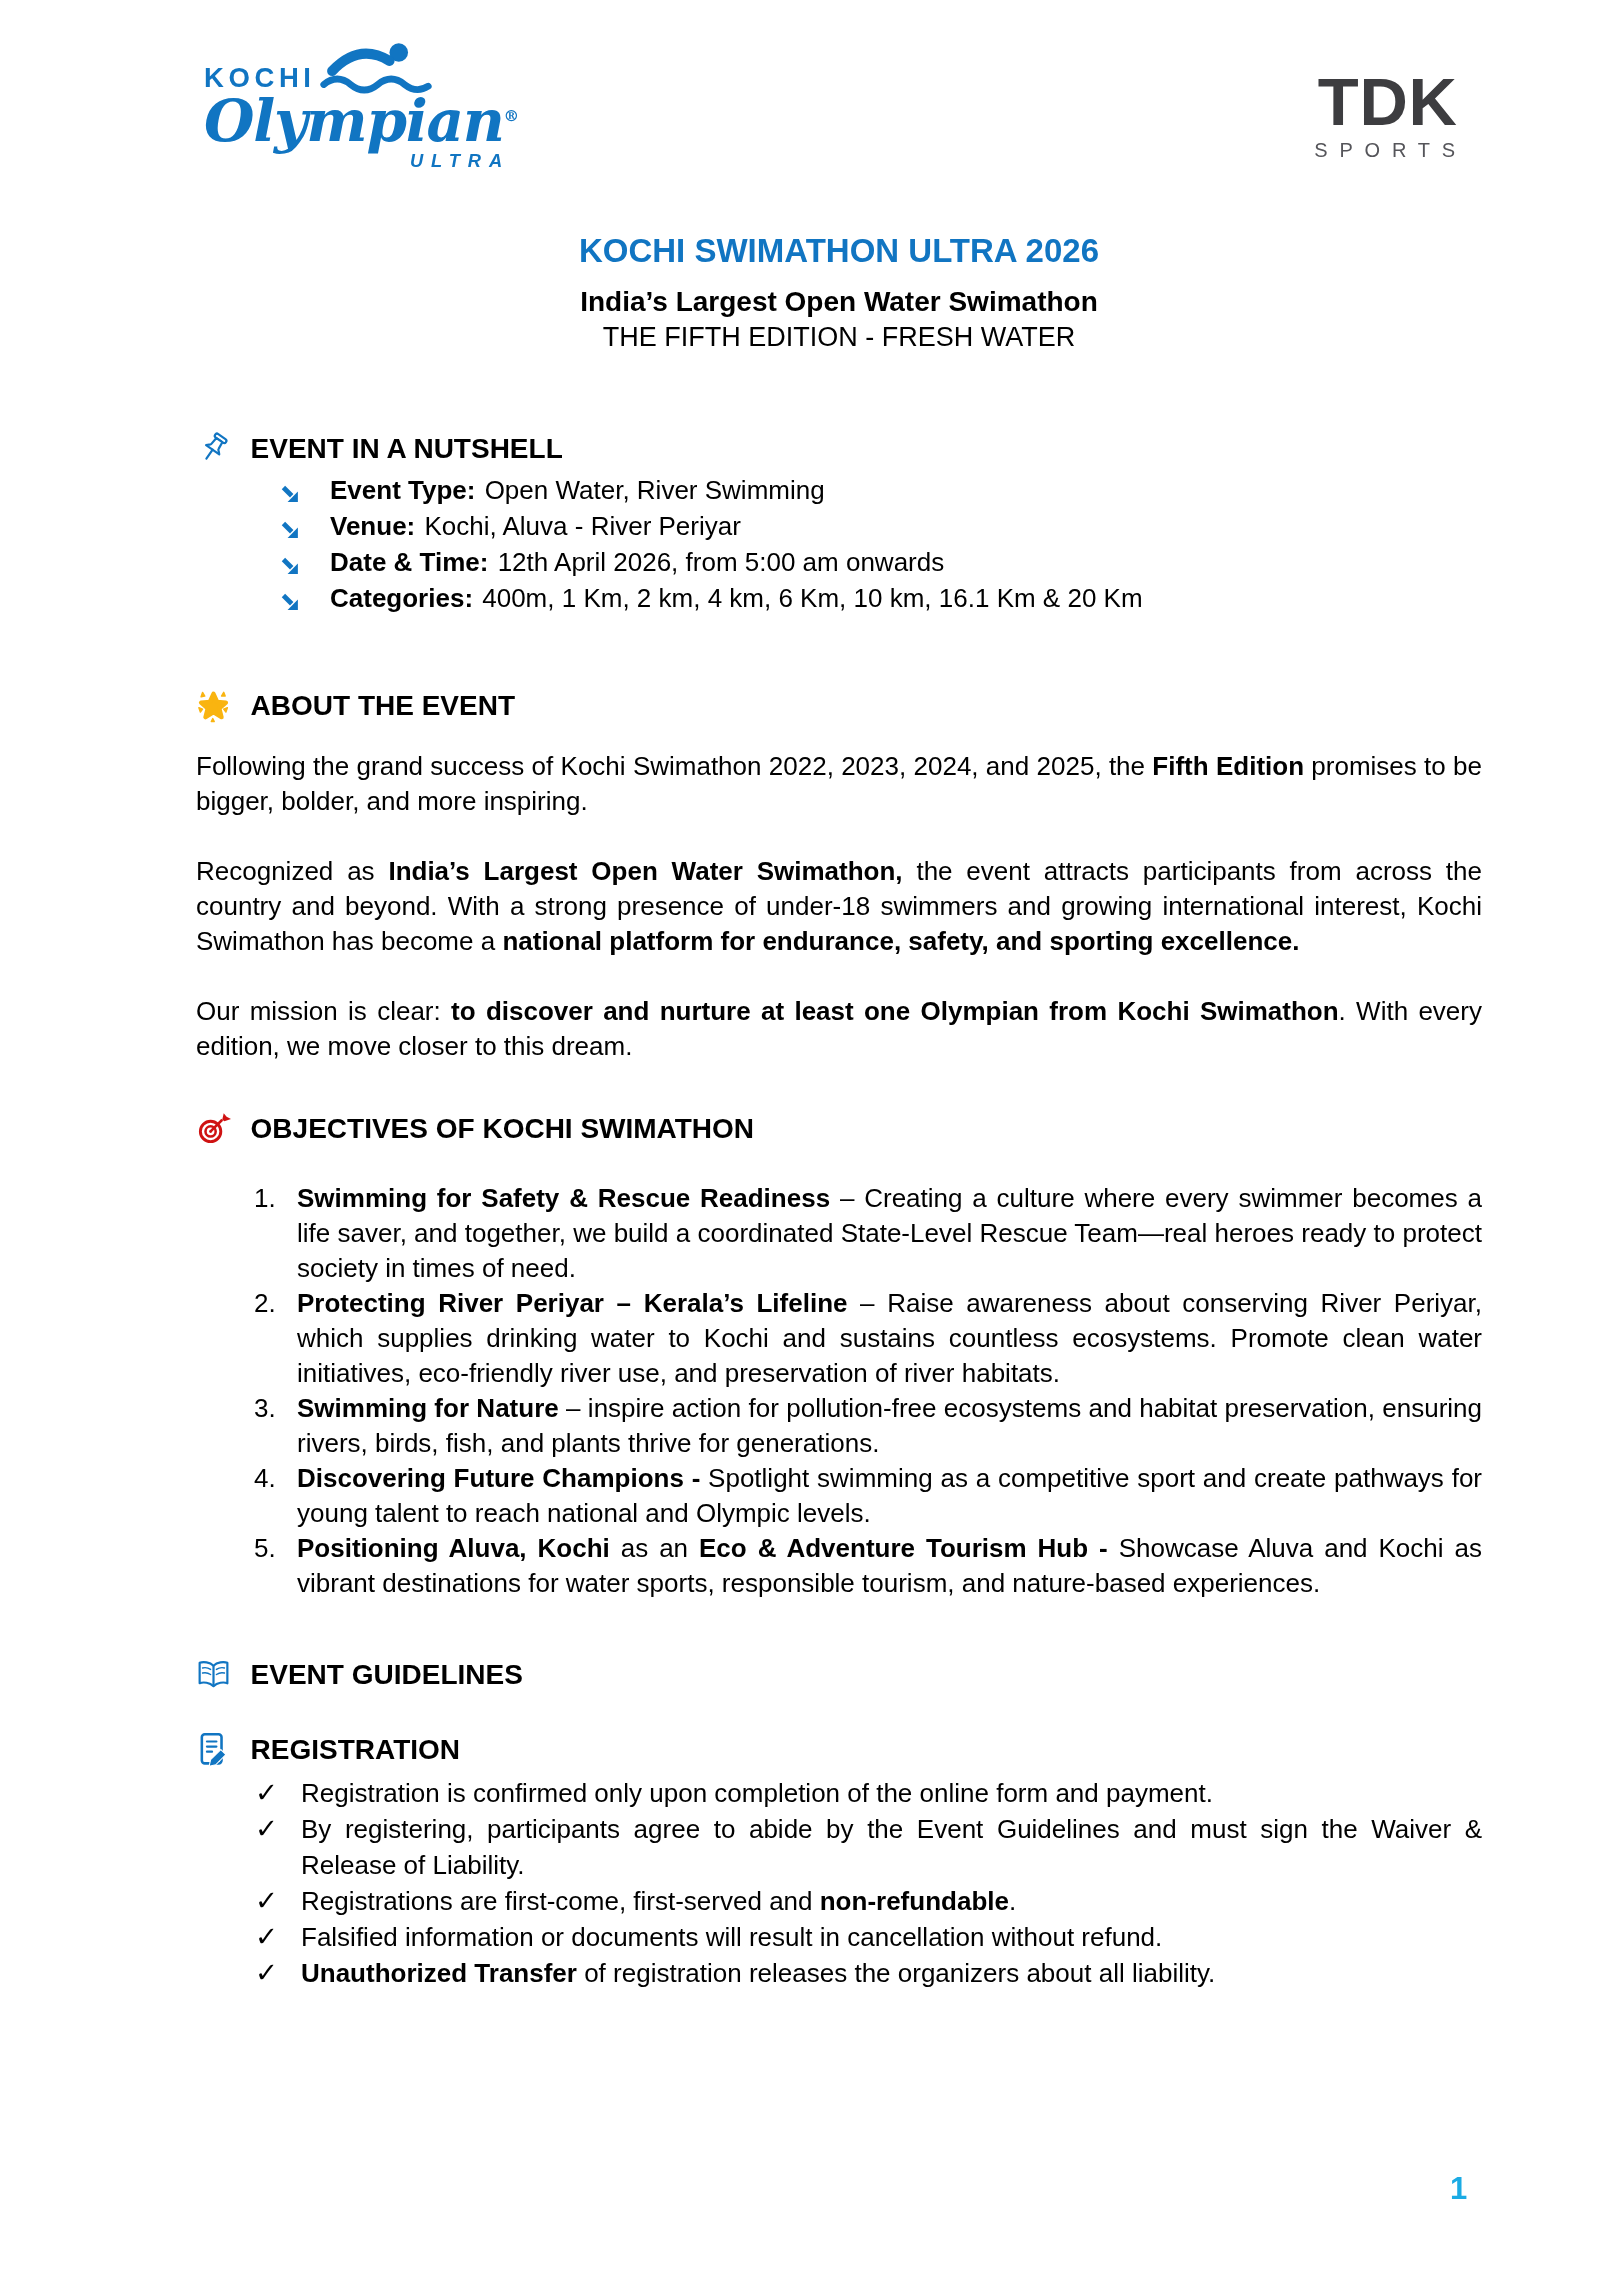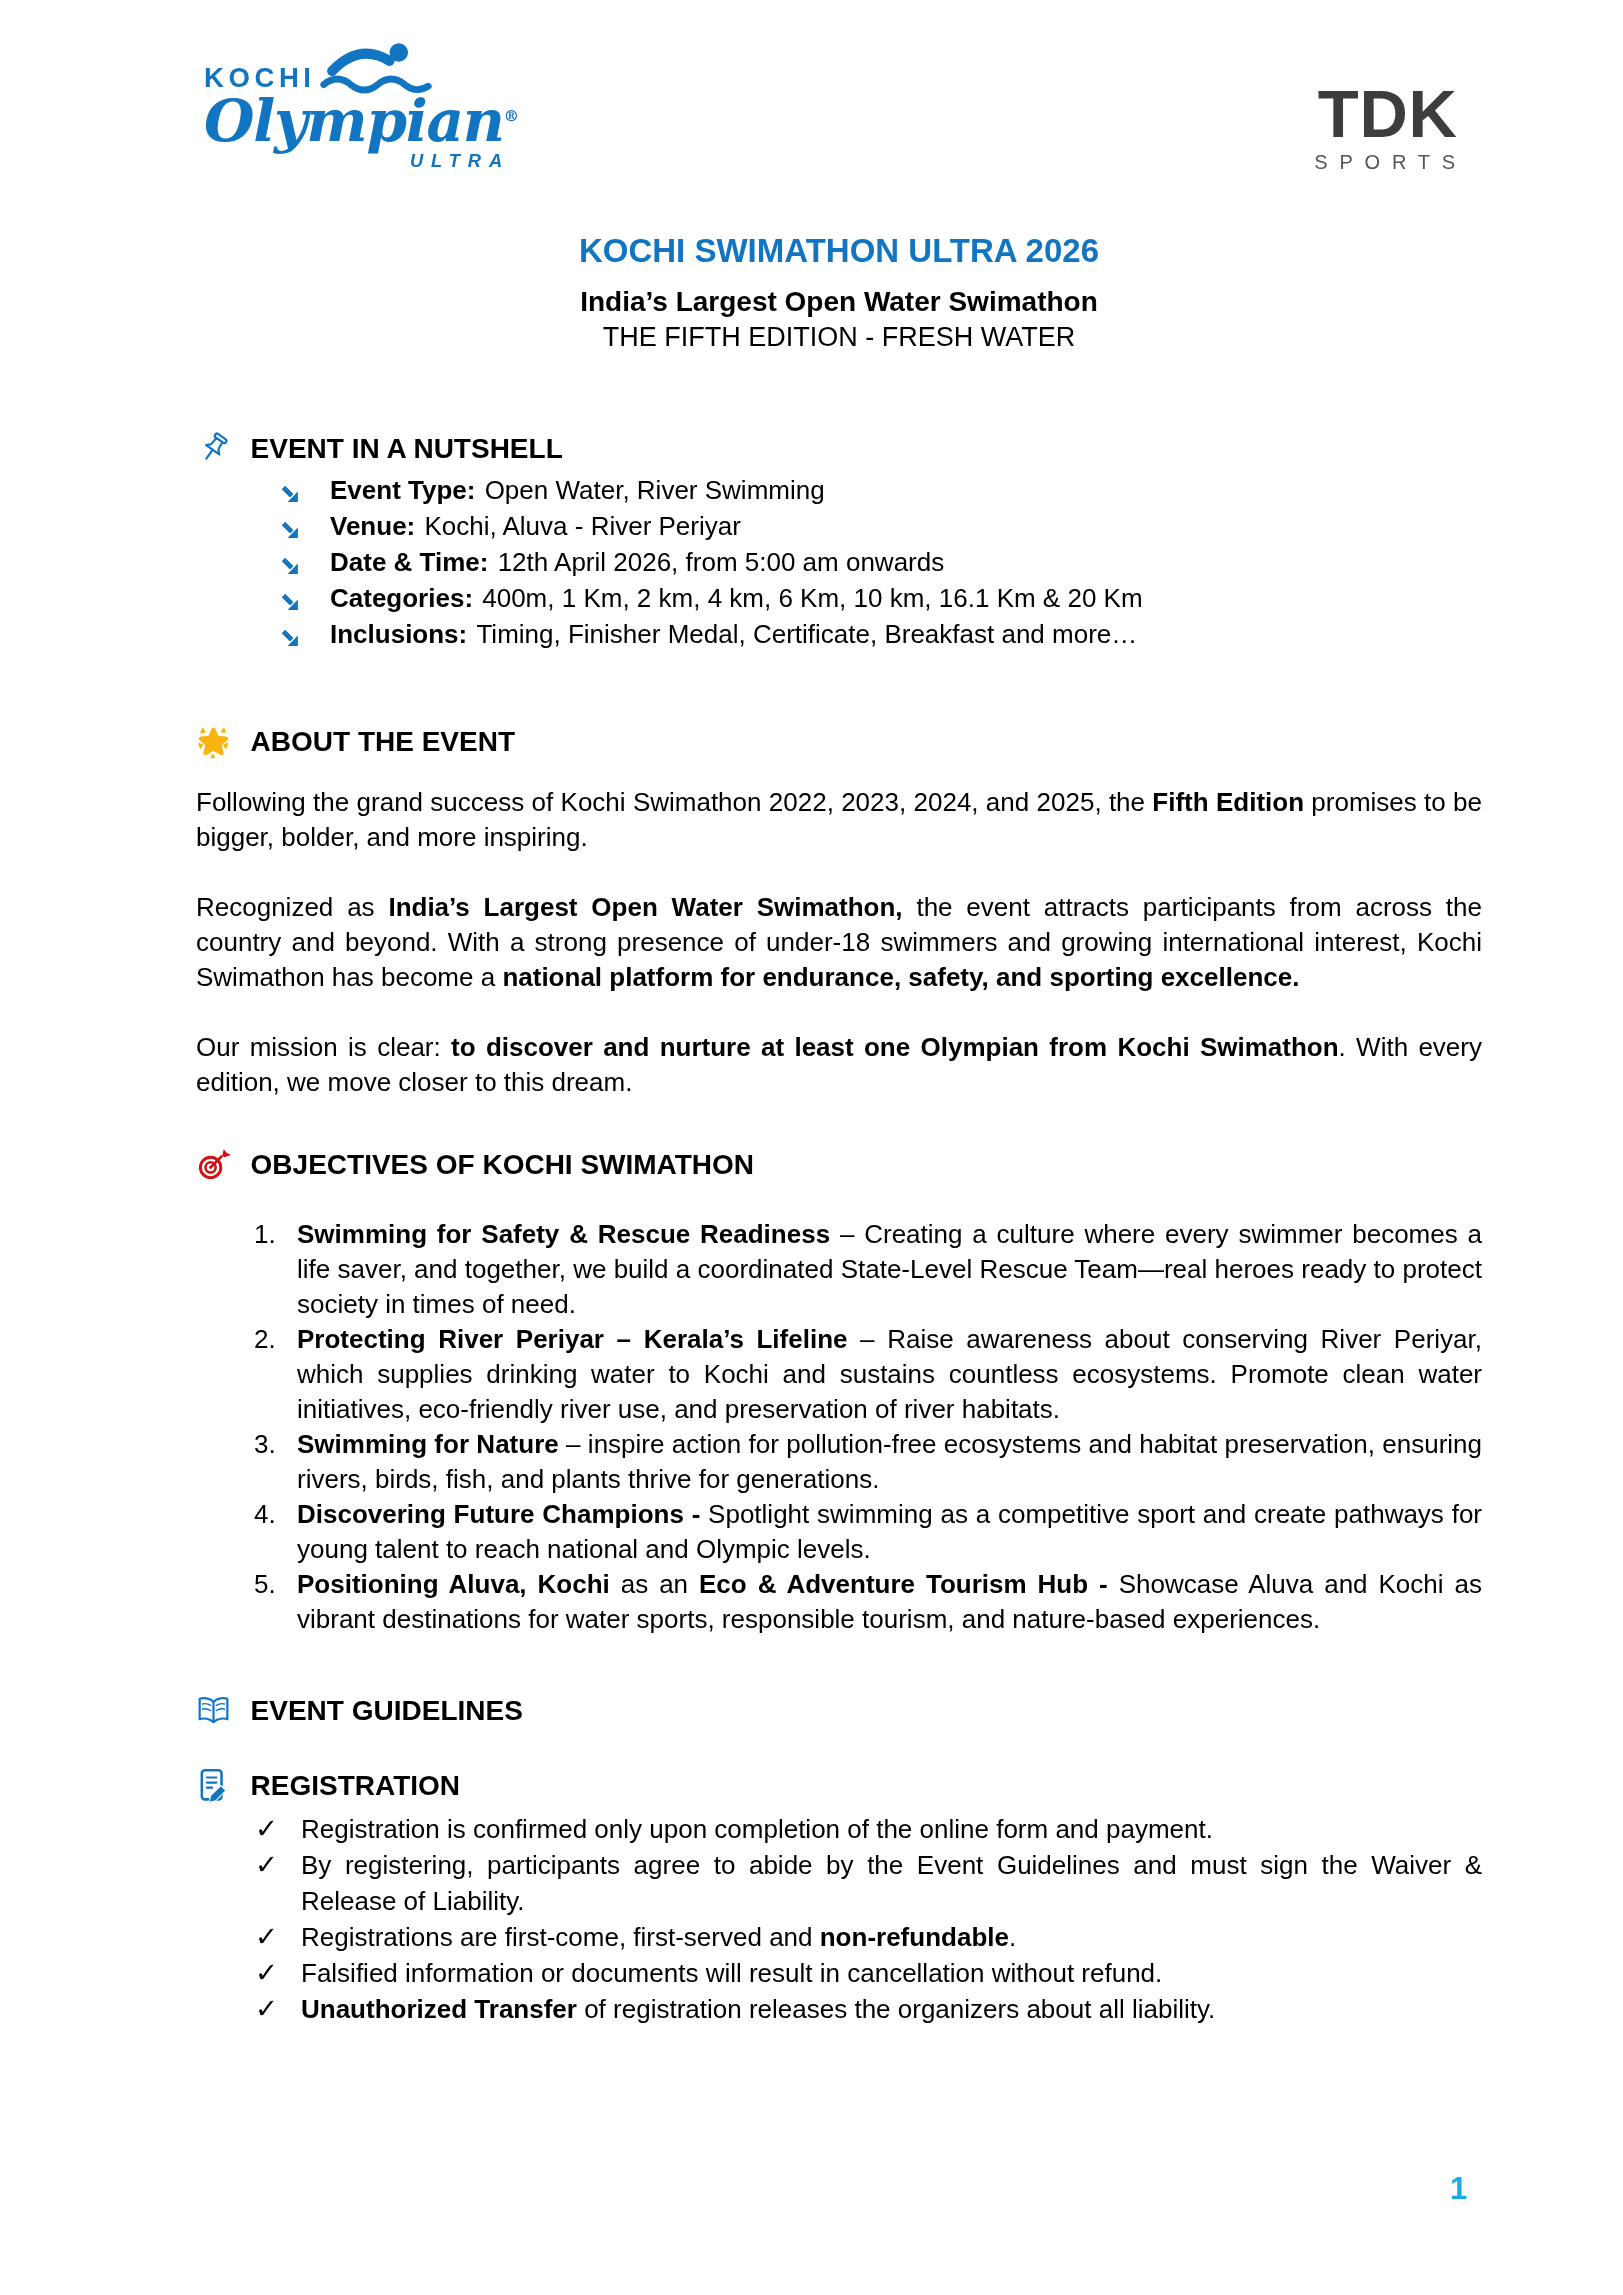--- a/index.html
+++ b/index.html
@@ -10,21 +10,21 @@
   .kochi-logo{position:absolute;left:204px;top:39px;color:#1175c2;}
   .k-row1{display:flex;align-items:flex-end;}
   .k-kochi{font-size:27.5px;font-weight:800;letter-spacing:4.6px;line-height:1;}
   .k-swimmer{width:118px;height:56px;margin-left:1.3px;margin-bottom:-3.9px;}
   .k-row2{font-family:"DejaVu Serif",serif;font-style:italic;font-weight:bold;
           font-size:58px;line-height:0.95;letter-spacing:-1.3px;margin-top:2.6px;}
   .k-reg{font-size:15.7px;vertical-align:super;letter-spacing:0;}
   .k-row3{font-size:18.3px;font-style:italic;font-weight:bold;letter-spacing:7.9px;
           text-align:right;padding-right:9.2px;margin-top:1.3px;}
 
-  .tdk-logo{position:absolute;right:156px;top:80px;text-align:center;}
+  .tdk-logo{position:absolute;right:156px;top:68px;text-align:center;}
   .tdk-main{font-size:67px;font-weight:900;letter-spacing:0.7px;color:#3d3d40;line-height:1;}
   .tdk-sub{font-size:20px;letter-spacing:11.8px;color:#55555a;margin-top:3.9px;text-indent:5.9px;}
 
   
   .content{position:absolute;left:196px;top:0;width:1286px;font-size:26px;line-height:35px;}
 
   .title-block{margin-top:230px;text-align:center;}
   .doc-title{font-size:33px;line-height:42px;font-weight:bold;color:#1175c2;}
   .doc-subtitle{font-size:28px;line-height:37px;font-weight:bold;margin-top:11px;}
   .doc-edition{font-size:27px;line-height:35px;}
@@ -129,27 +129,20 @@
             </svg></span>
         <span class="nl-label">Date &amp; Time:</span><span class="nl-value">12th April 2026, from 5:00 am onwards</span>
       </li>
       <li>
         <span class="arrow"><svg viewBox="0 0 32 32">
               <path d="M5 5 L17 17" stroke="#1175c2" stroke-width="7"></path>
               <path d="M26 26 H11 L26 11 Z" fill="#1175c2"></path>
             </svg></span>
         <span class="nl-label">Categories:</span><span class="nl-value">400m, 1 Km, 2 km, 4 km, 6 Km, 10 km, 16.1 Km &amp; 20 Km</span>
       </li>
-      <li>
-        <span class="arrow"><svg viewBox="0 0 32 32">
-              <path d="M5 5 L17 17" stroke="#1175c2" stroke-width="7"></path>
-              <path d="M26 26 H11 L26 11 Z" fill="#1175c2"></path>
-            </svg></span>
-        <span class="nl-label">Inclusions:</span><span class="nl-value">Timing, Finisher Medal, Certificate, Breakfast and more…</span>
-      </li>
     </ul>
 
     <div class="sec-h mt-about">
       <span class="sec-icon">
         <svg viewBox="0 0 48 48">
           <path d="M24 8 L29 19 L41 20 L32 28 L35 40 L24 33 L13 40 L16 28 L7 20 L19 19 Z" fill="#f9b410" stroke="#f9b410" stroke-width="6" stroke-linejoin="round"></path>
           <path d="M9 6 l3 5 -5 1 Z M38 6 l2 5 -5 0 Z M4 27 l5 2 -3 4 Z M43 27 l-5 2 3 4 Z M23 42 l2 4 -4 0 Z" fill="#f9b410" stroke="#f9b410" stroke-width="2" stroke-linejoin="round"></path>
         </svg>
       </span>
       <span class="sec-title">ABOUT THE EVENT</span>

